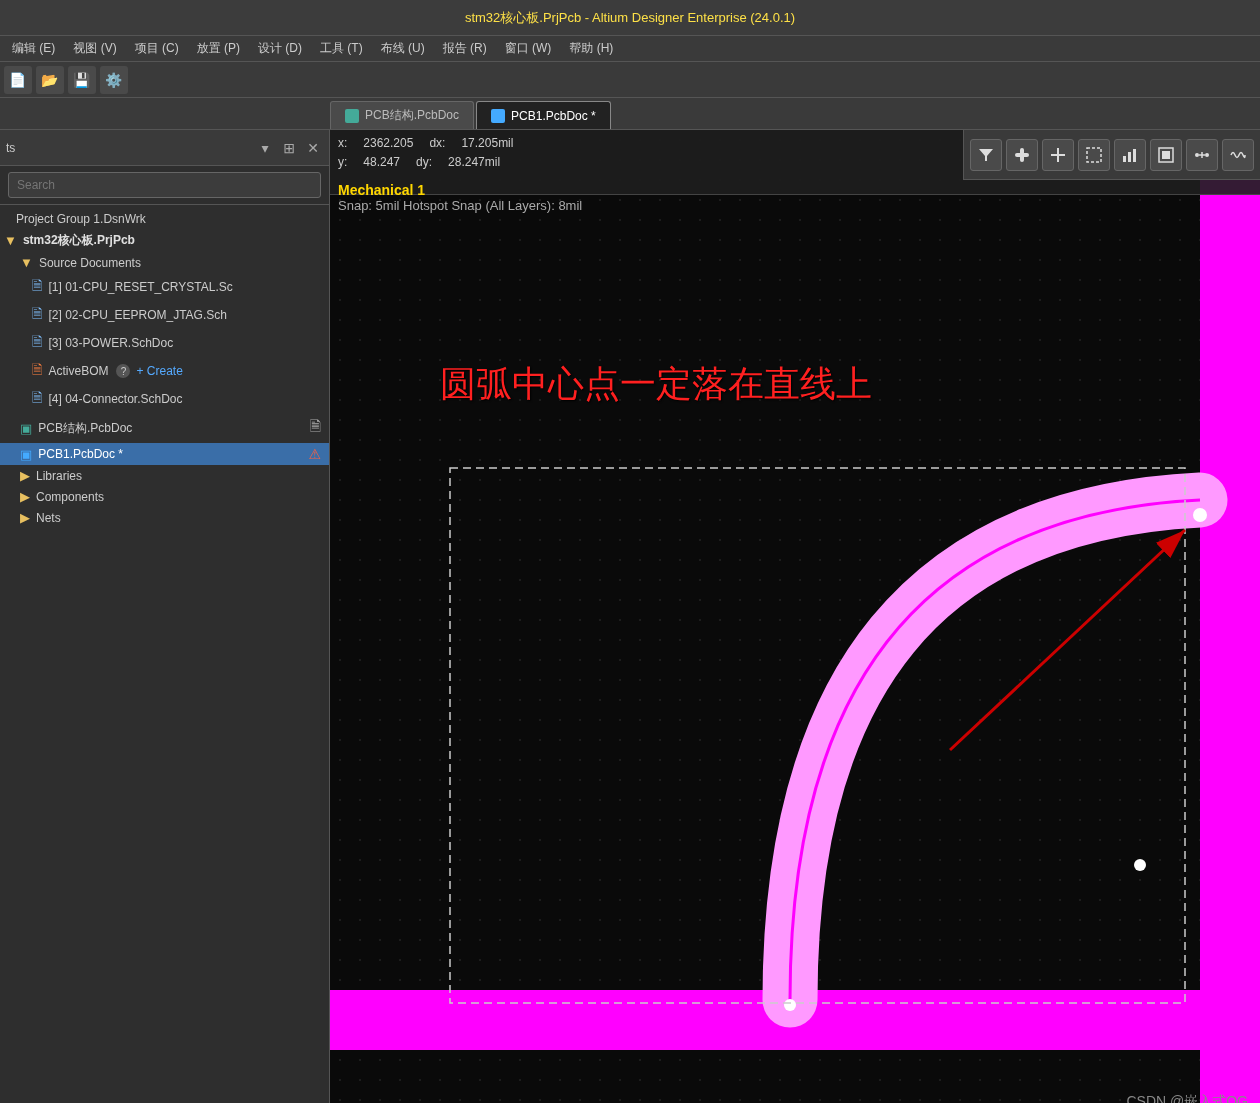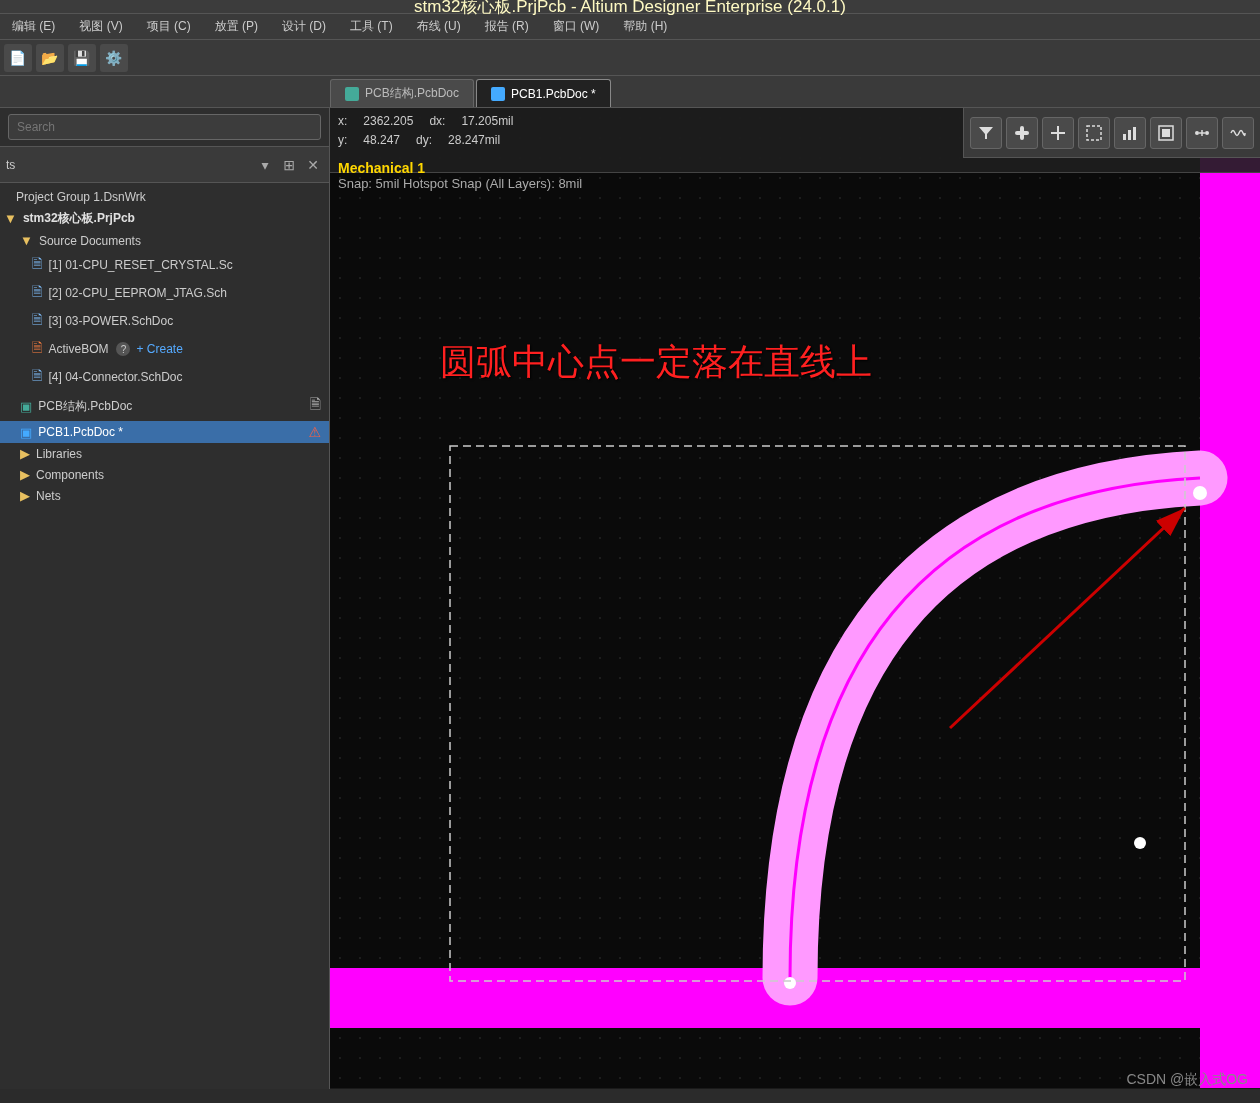--- a/index.html
+++ b/index.html
@@ -1,37 +1,37 @@
 <!DOCTYPE html>
 <html><head>
   <meta charset="utf-8">
   <style>
     * { margin: 0; padding: 0; box-sizing: border-box; }
     body { width: 1260px; height: 1103px; overflow: hidden; background: #2b2b2b; font-family: 'Microsoft YaHei', Arial, sans-serif; font-size: 12px; color: #ccc; }
 
     
     #titlebar {
-      height: 14px;
+      height: 36px;
       background: #3c3c3c;
       display: flex;
       align-items: center;
       justify-content: center;
-      color: #fef9c3;
-      font-size: 17px;
+      color: #fde047;
+      font-size: 13px;
       border-bottom: 1px solid #555;
     }
 
     
     #menubar {
       height: 26px;
       background: #3a3a3a;
       display: flex;
       align-items: center;
       padding: 0 4px;
-      gap: 8px;
+      gap: 2px;
       border-bottom: 1px solid #555;
       color: #ccc;
       font-size: 12px;
     }
     .menu-item {
       padding: 2px 8px;
       cursor: pointer;
       border-radius: 2px;
     }
 
@@ -320,29 +320,29 @@
   <div class="tab active">
     <span class="tab-icon blue" style="background:#4af;"></span>
     <span>PCB1.PcbDoc *</span>
   </div>
 </div>
 
 <div id="main-layout">
 
   <div id="sidebar">
 
-    <div id="search-bar">
-      <input type="text" placeholder="Search" style="">
-    </div>
-
     <div id="sidebar-header">
       <span class="sidebar-title">ts</span>
       <span class="sidebar-btn">▾</span>
       <span class="sidebar-btn">⊞</span>
       <span class="sidebar-btn">✕</span>
+    </div>
+
+    <div id="search-bar">
+      <input type="text" placeholder="Search" style="">
     </div>
 
     <div id="project-tree">
       <div class="tree-item tree-group-label">Project Group 1.DsnWrk</div>
 
       <div class="tree-item project">
         <span class="tree-icon icon-folder">▼</span>
         <span>stm32核心板.PrjPcb</span>
       </div>
 

